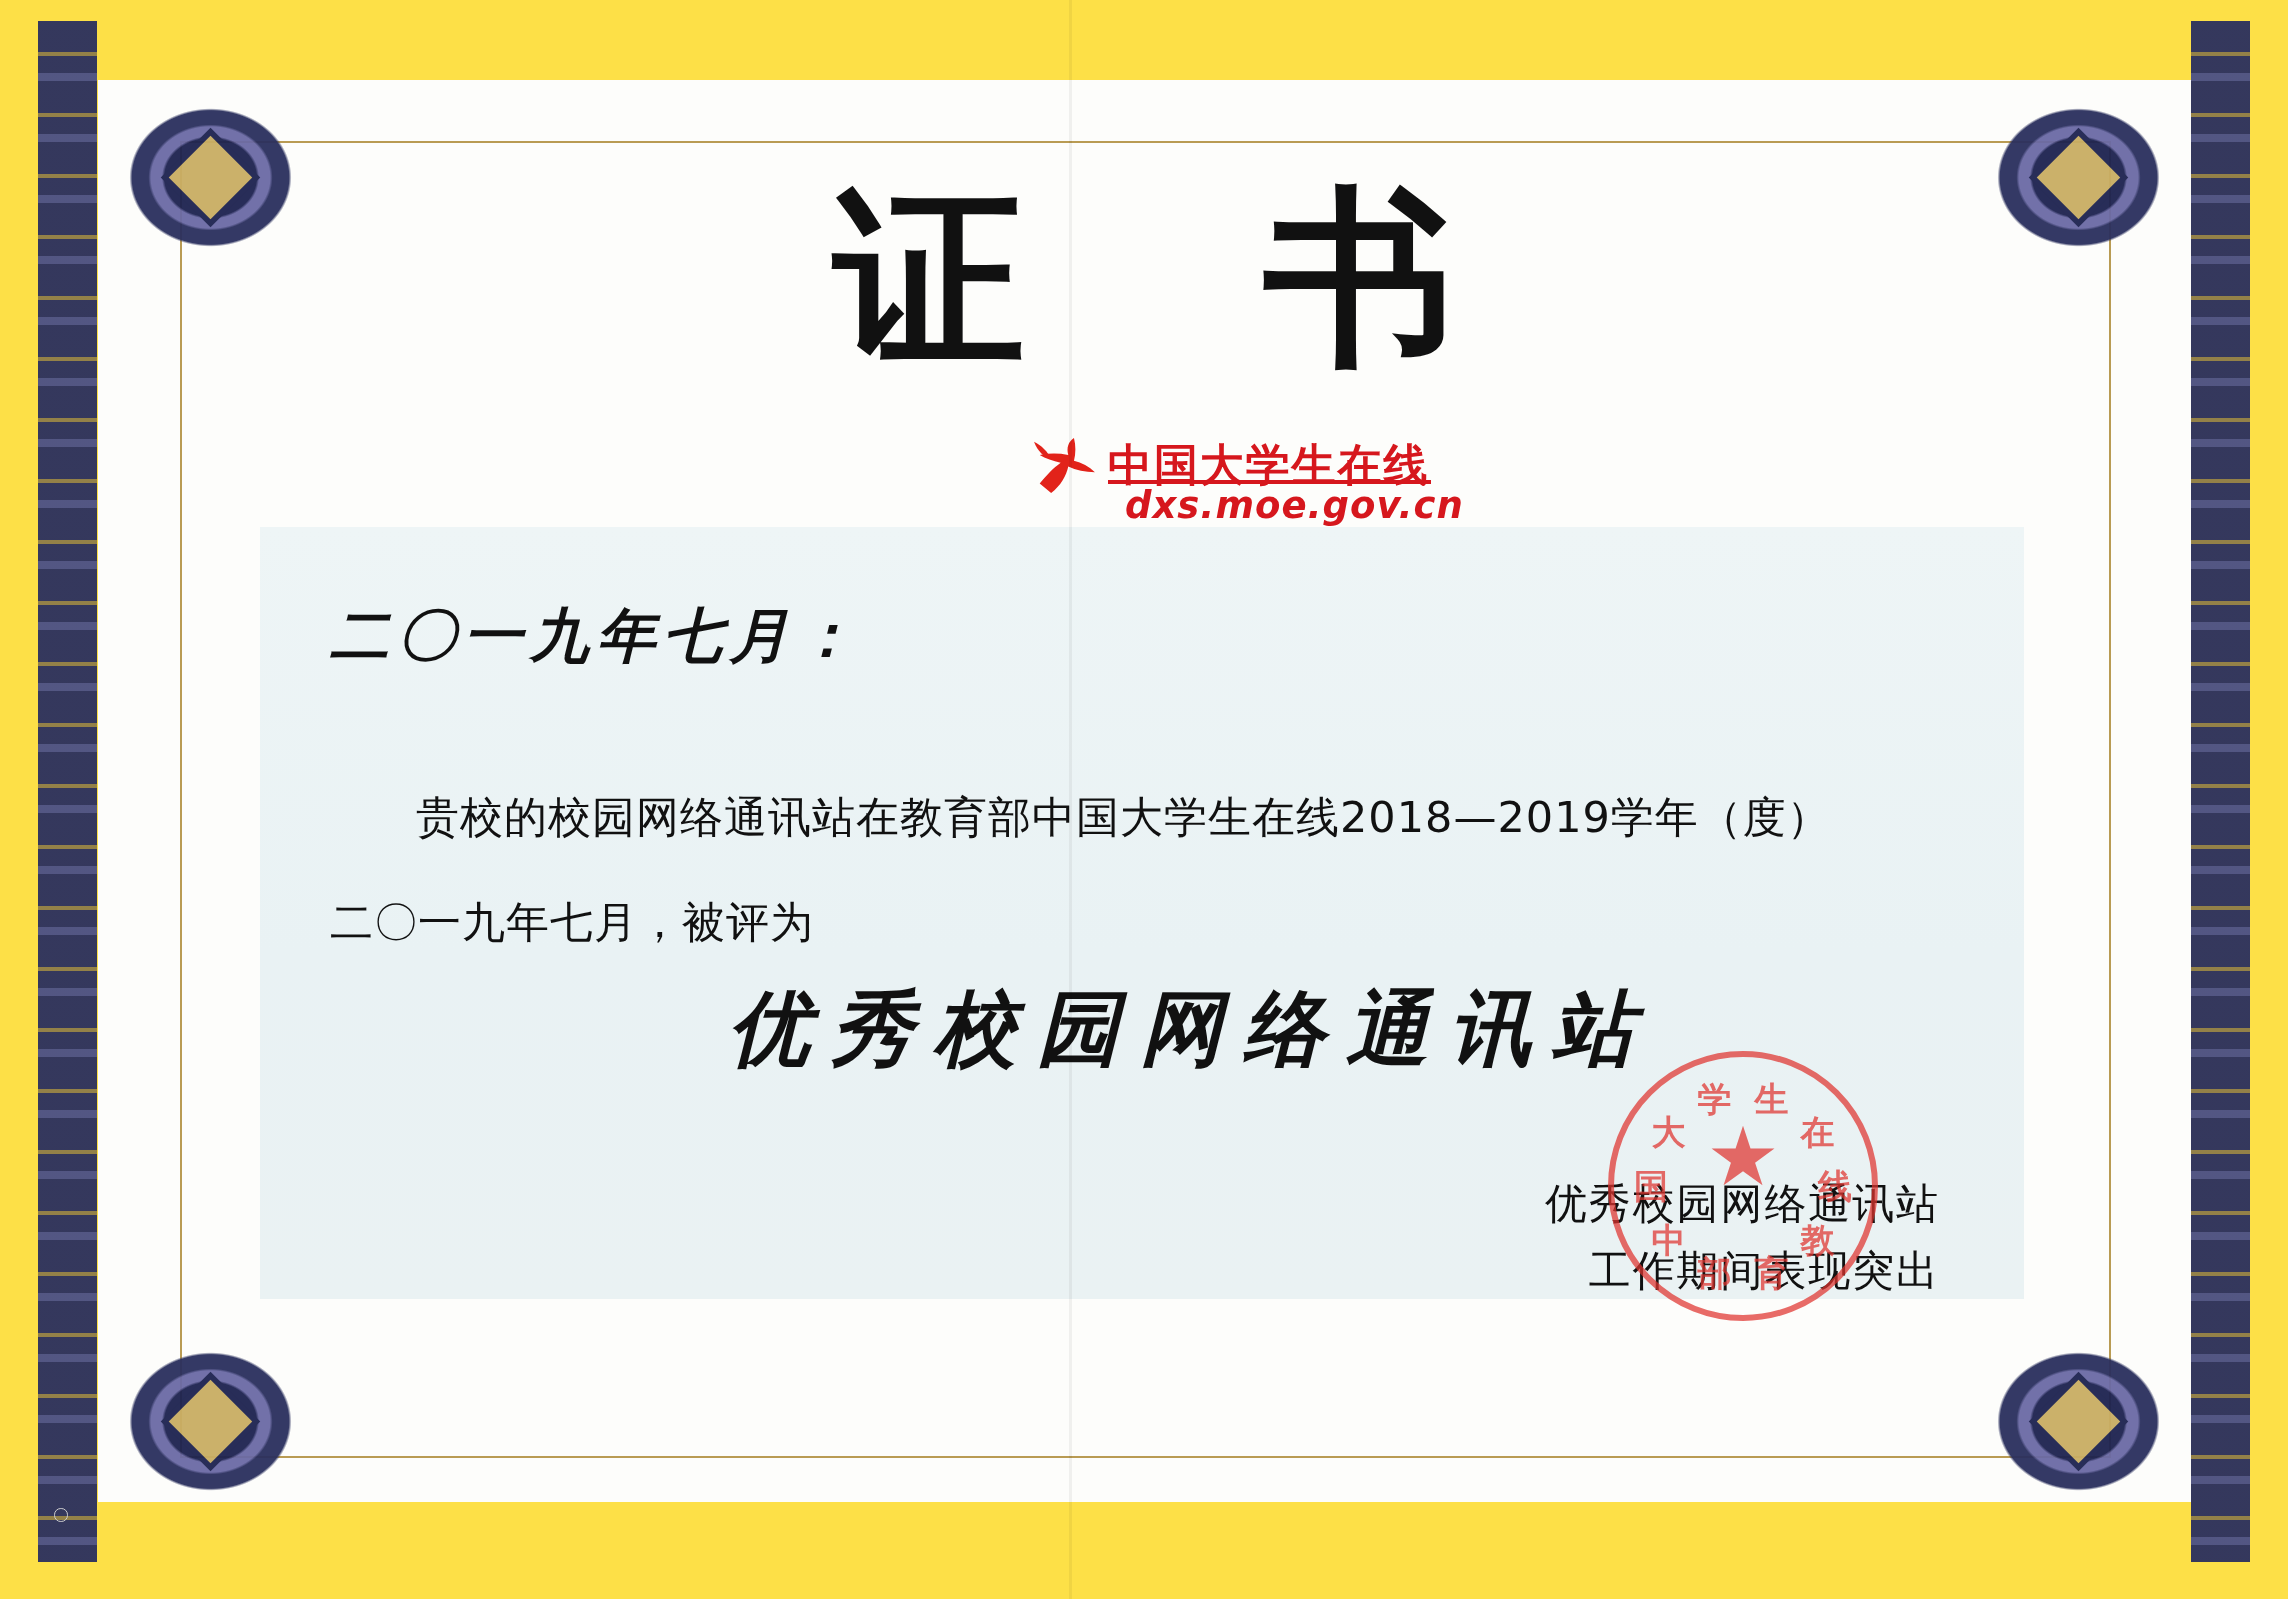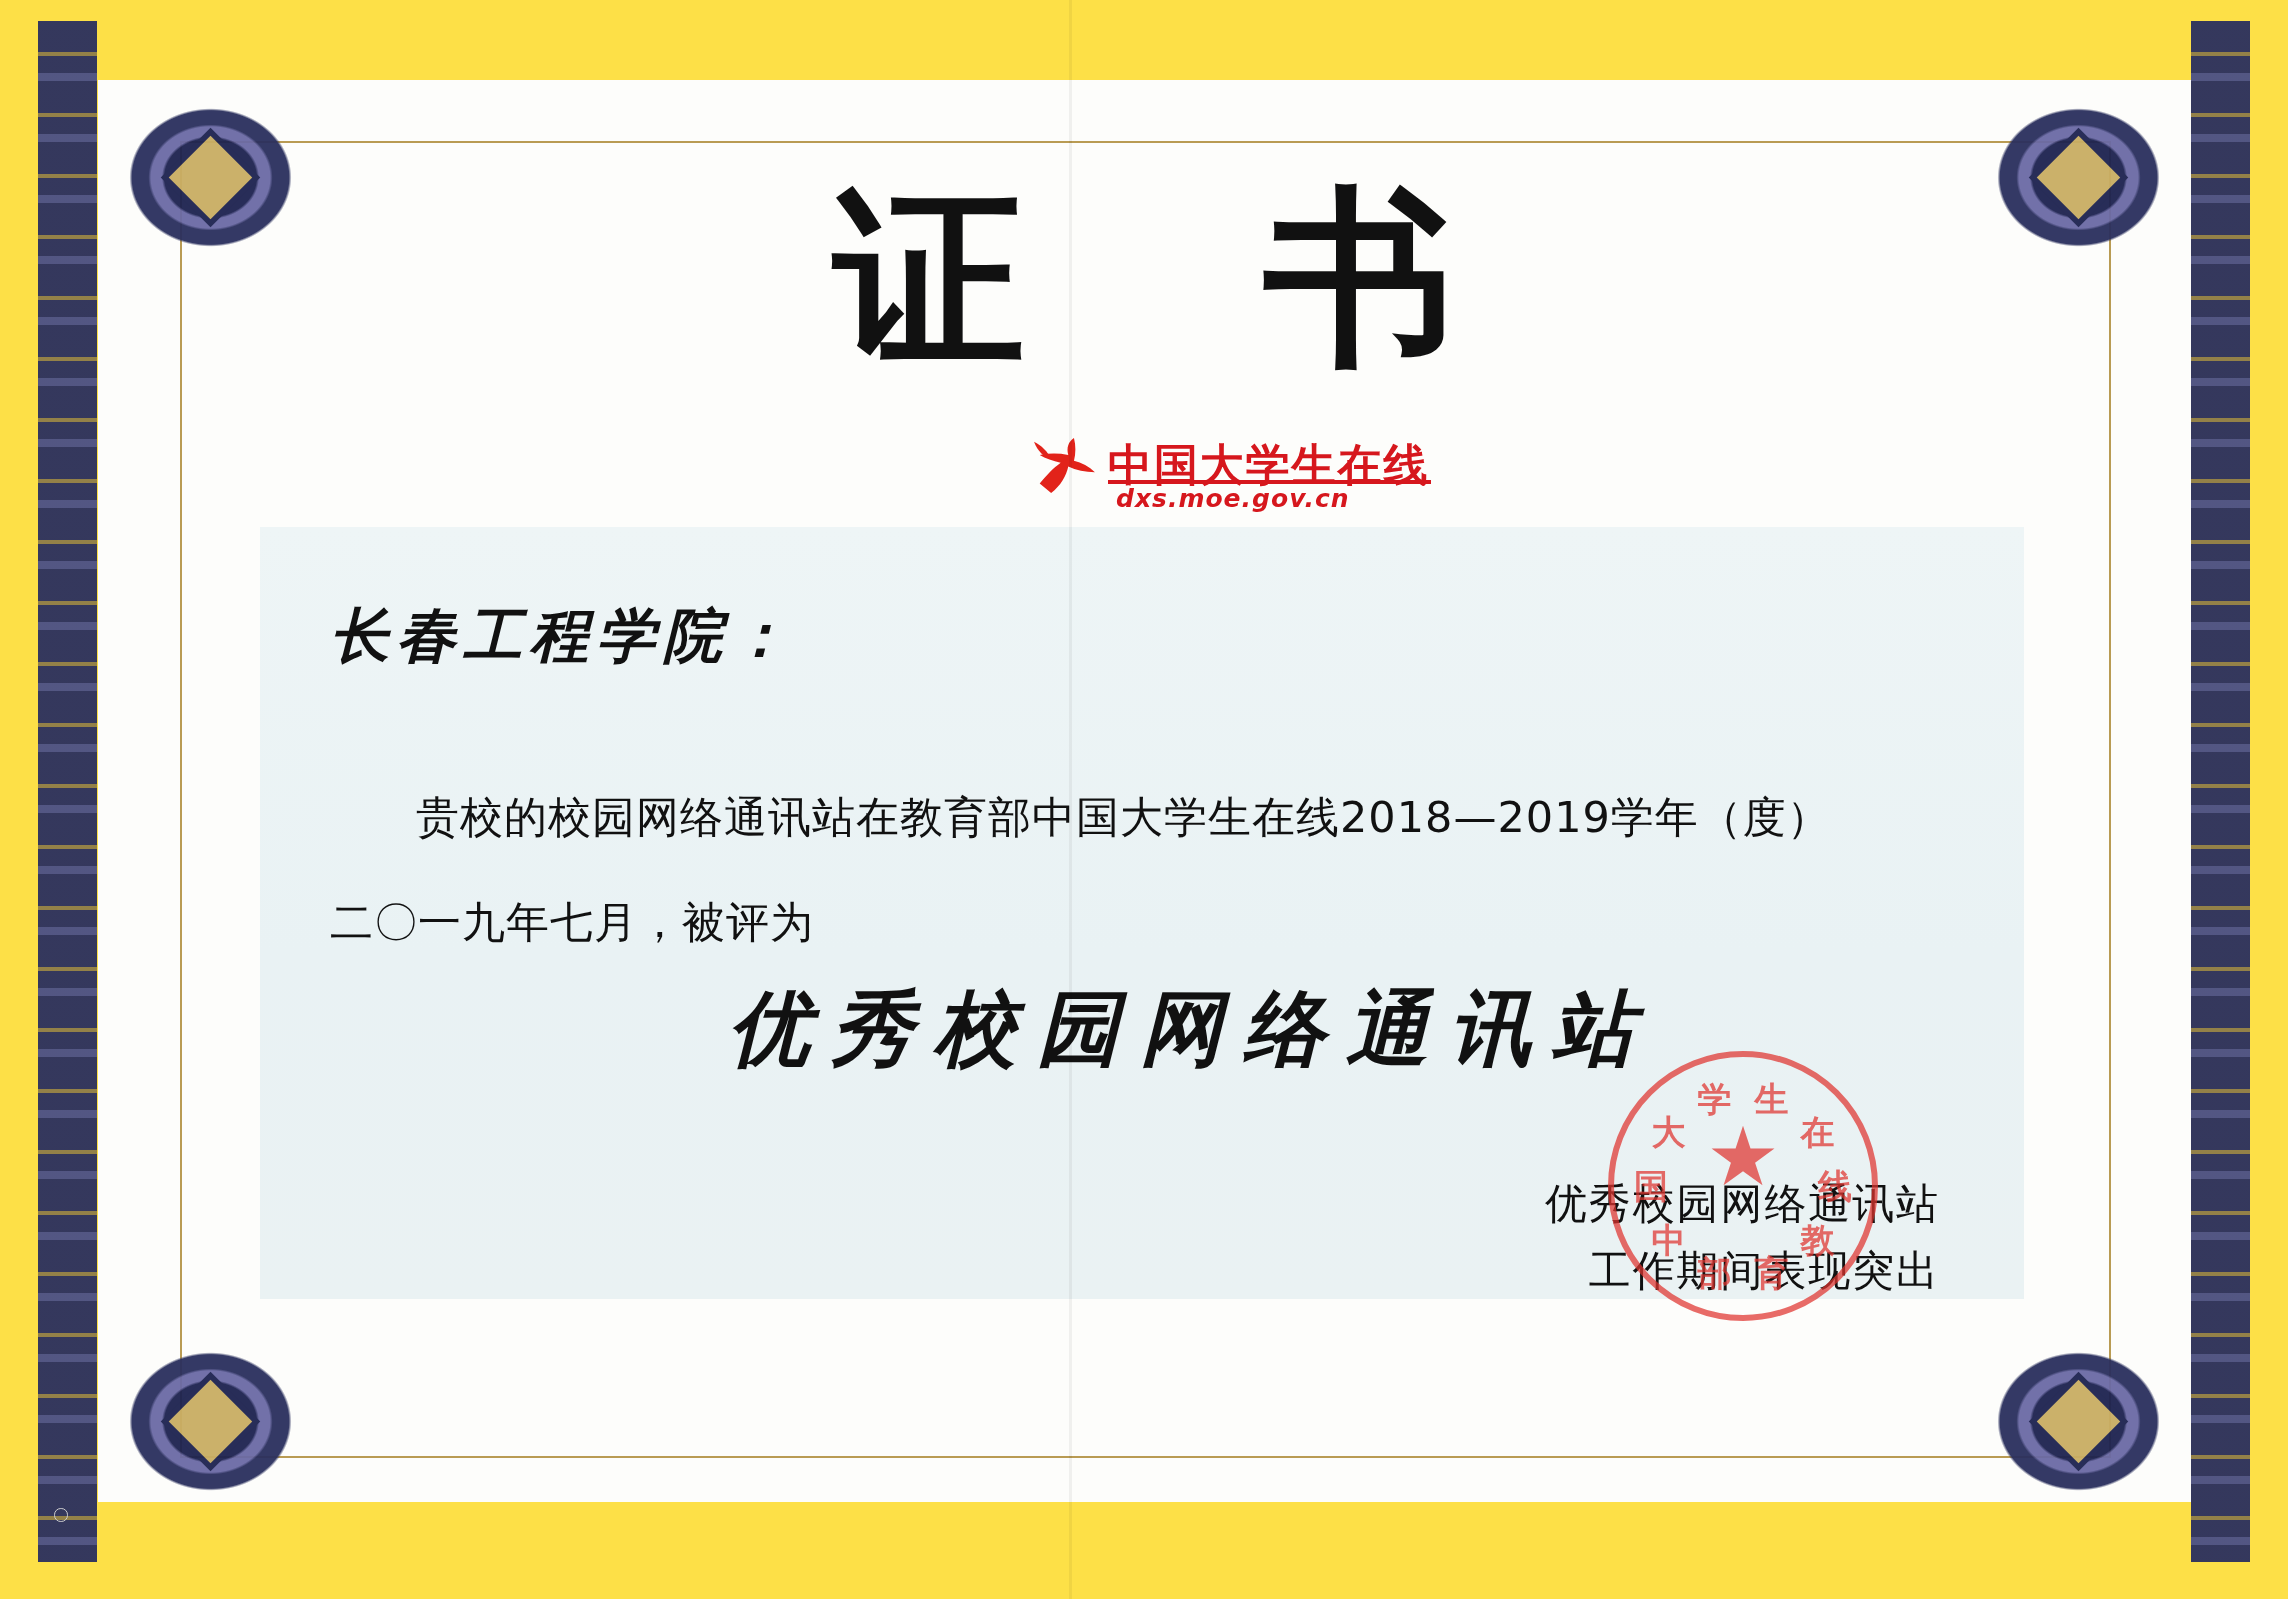--- a/index.html
+++ b/index.html
@@ -141,26 +141,26 @@
     top: 4px;
     font-family: "DejaVu Sans", sans-serif;
     font-weight: bold;
     font-size: 44px;
     color: #d6171d;
     letter-spacing: 1.9px;
     white-space: nowrap;
   }
   .logo-url {
     position: absolute;
-    left: 88px;
+    left: 97px;
     top: 52px;
     font-family: "DejaVu Sans", sans-serif;
     font-style: italic;
     font-weight: bold;
-    font-size: 25px;
+    font-size: 37px;
     color: #d6171d;
     letter-spacing: 1px;
     white-space: nowrap;
   }
   .logo-underline {
     position: absolute;
     left: 80px;
     top: 48px;
     width: 323px;
     height: 3.8px;
@@ -336,21 +336,21 @@
       <path d="M12 50 C20 40 26 34 34 28 C26 26 18 24 12 20 C22 18 32 18 42 20 C40 12 42 6 48 2 C50 10 50 18 48 26 C56 28 64 32 70 38 C60 38 50 36 42 32 C40 42 34 52 24 60 Z" fill="#e2231a"></path>
       <path d="M6 6 C14 10 20 16 24 24 C16 22 10 16 6 6 Z" fill="#e2231a"></path>
     </svg>
     <div class="logo-text">中国大学生在线</div>
     <div class="logo-underline"></div>
     <div class="logo-url">dxs.moe.gov.cn</div>
   </div>
 
   <div class="body-panel"></div>
 
-  <div class="addressee">长春工程学院：</div>
+  <div class="addressee">二〇一九年七月：</div>
 
   <div class="para">
     <span class="indent"></span><span>贵校的校园网络通讯站在教育部中国大学生在线2018—2019学年（度）</span><br>
     <span>二〇一九年七月，被评为</span>
   </div>
 
   <div class="award">优秀校园网络通讯站</div>
 
   <div class="issuer">优秀校园网络通讯站</div>
   <div class="issuer-date">工作期间表现突出</div>

